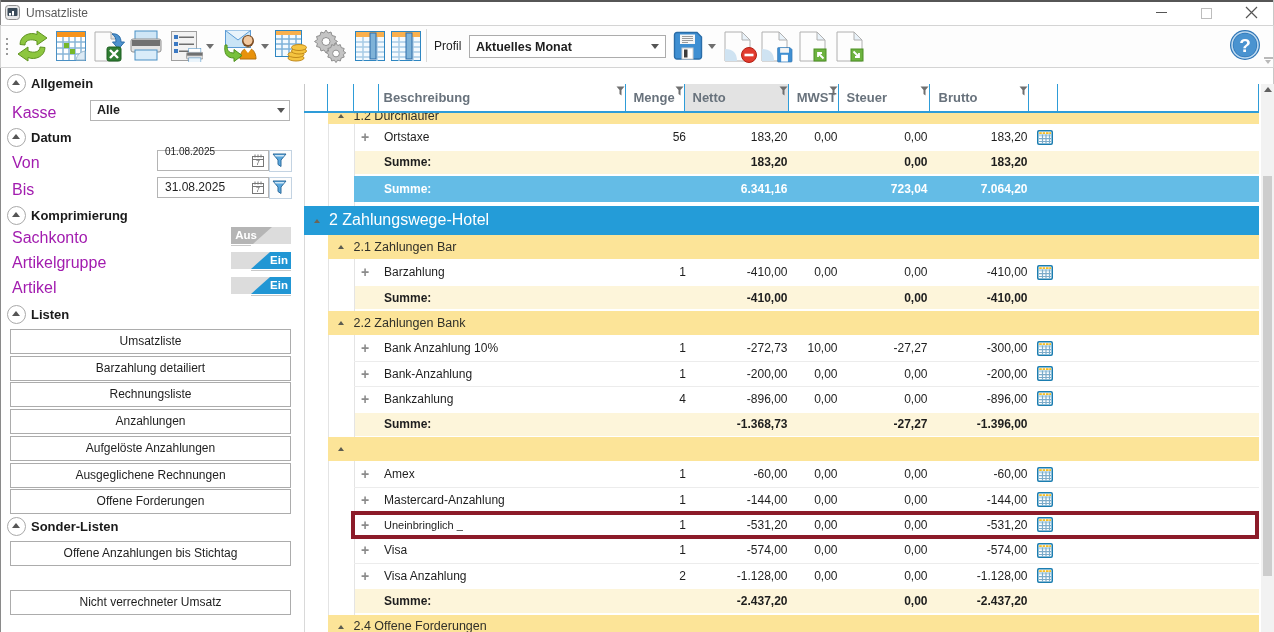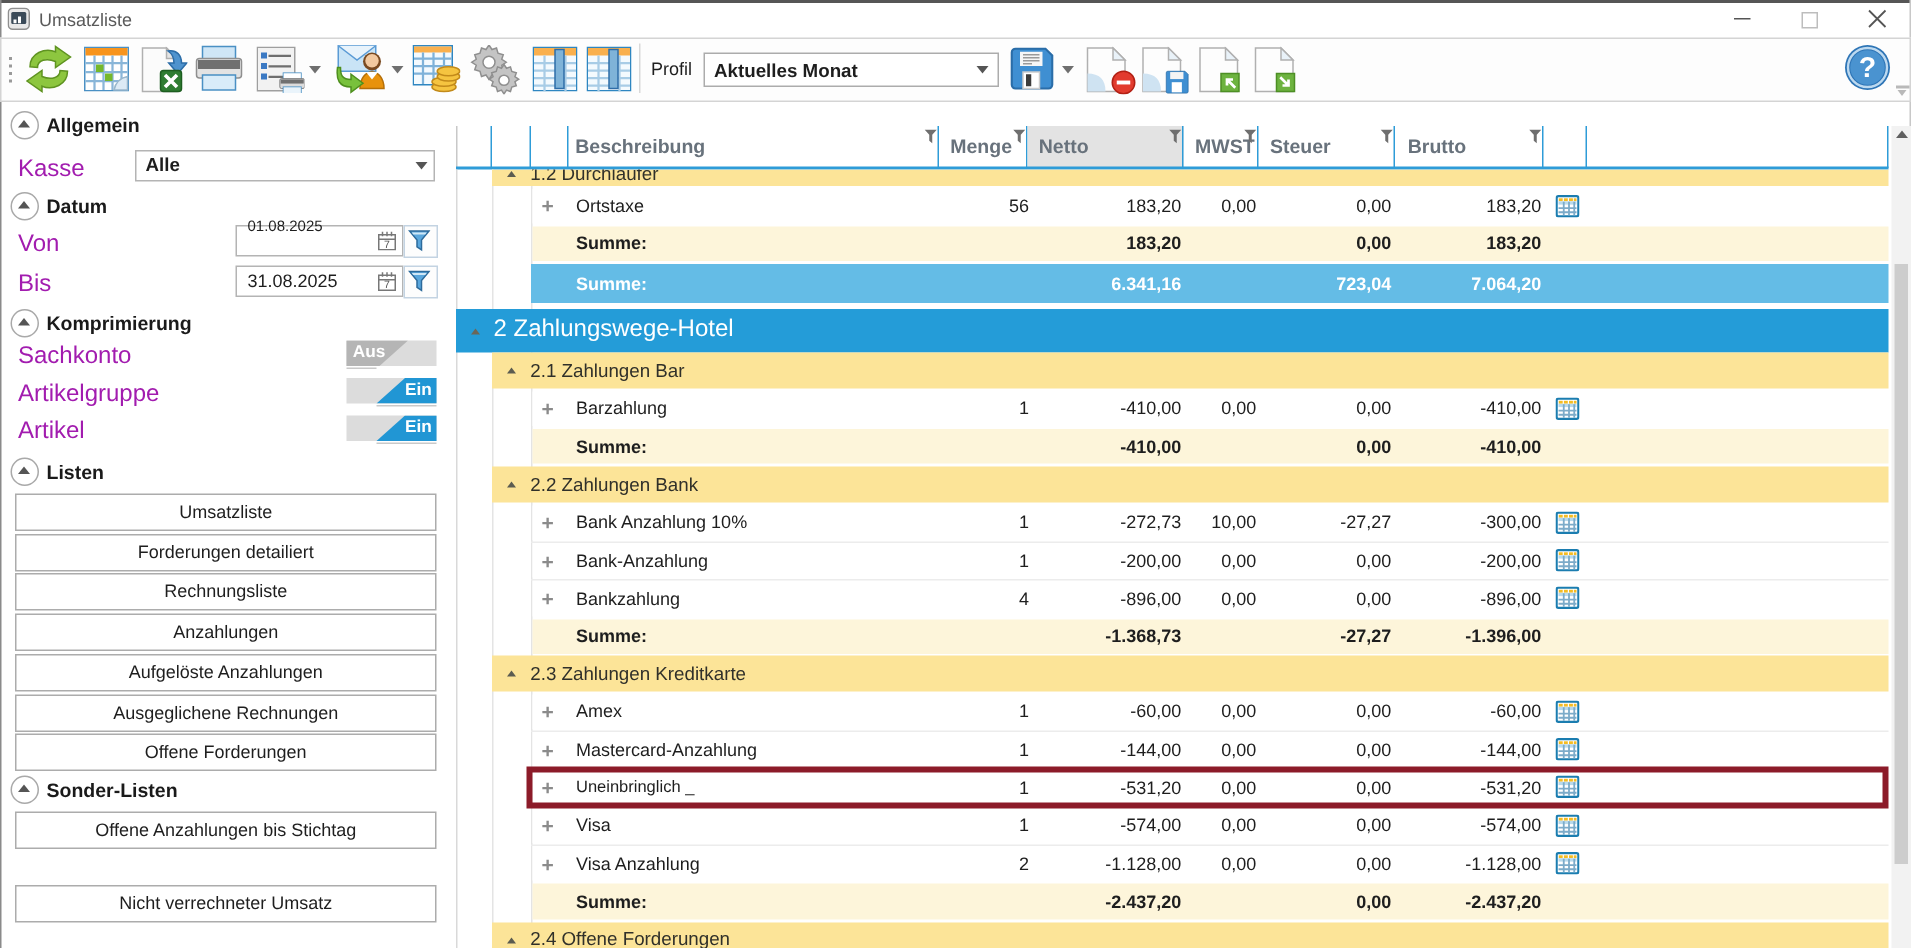--- a/index.html
+++ b/index.html
@@ -241,21 +241,21 @@
 <div class="abs" style="left:251px;top:270px;width:40px;height:1px;background:#c9c9c9;"></div>
 <div class="lbl" style="left:12px;top:279px;">Artikel</div>
 <div class="abs" style="left:231px;top:277px;width:60px;height:17px;background:#dcdcdc;overflow:hidden;">
     <div class="abs" style="left:20px;top:0;width:45px;height:17px;background:#2196d4;transform:skewX(-48.2deg);transform-origin:0 100%;"></div>
     <div class="abs" style="left:38px;top:1px;width:20px;height:15px;color:#fff;font-weight:bold;font-size:11.5px;text-align:center;line-height:15px;">Ein</div>
   </div>
 <div class="abs" style="left:251px;top:295px;width:40px;height:1px;background:#c9c9c9;"></div>
 <div class="circ" style="left:7px;top:305px;"></div>
 <div class="sechdr" style="left:31px;top:307px;">Listen</div>
 <div class="btn" style="top:329.0px;">Umsatzliste</div>
-<div class="btn" style="top:355.7px;">Forderungen detailiert</div>
+<div class="btn" style="top:355.7px;">Barzahlung detailiert</div>
 <div class="btn" style="top:382.4px;">Rechnungsliste</div>
 <div class="btn" style="top:409.1px;">Anzahlungen</div>
 <div class="btn" style="top:435.8px;">Aufgelöste Anzahlungen</div>
 <div class="btn" style="top:462.5px;">Ausgeglichene Rechnungen</div>
 <div class="btn" style="top:489.2px;">Offene Forderungen</div>
 <div class="circ" style="left:7px;top:517px;"></div>
 <div class="sechdr" style="left:31px;top:519px;">Sonder-Listen</div>
 <div class="btn" style="top:540.5px;">Offene Anzahlungen bis Stichtag</div>
 <div class="btn" style="top:590px;">Nicht verrechneter Umsatz</div>
 <div class="abs" style="left:304px;top:84px;width:955px;height:28px;background:#fff;border-left:1px solid #c8c8c8;"></div>
@@ -452,21 +452,20 @@
     <div class="abs b" style="left:384px;top:0;height:100%;display:flex;align-items:center;font-size:12px;">Summe:</div>
     <div class="abs b " style="left:687.5px;top:0;height:100%;width:100px;display:flex;align-items:center;justify-content:flex-end;font-size:12px;">-1.368,73</div>
     <div class="abs b " style="left:827.5px;top:0;height:100%;width:100px;display:flex;align-items:center;justify-content:flex-end;font-size:12px;">-27,27</div>
     <div class="abs b " style="left:927.5px;top:0;height:100%;width:100px;display:flex;align-items:center;justify-content:flex-end;font-size:12px;">-1.396,00</div>
   </div>
 <div class="row" style="top:437.4px;height:23.7px;width:1274px;">
     <div class="abs goldband" style="left:328px;top:0;width:931.0px;height:100%;"></div>
     <div class="abs" style="left:338px;top:10.0px;">
       <span class="tria" style="border-left-width:3px;border-right-width:3px;border-bottom-width:4px;border-bottom-color:#5c5c50;"></span>
     </div>
-    <div class="abs" style="left:353.5px;top:0;height:100%;display:flex;align-items:center;font-size:12.5px;color:#30302a;">2.3 Zahlungen Kreditkarte</div>
   </div>
 <div class="row" style="top:462.7px;height:23.4px;width:1274px;">
     <div class="abs" style="left:355px;top:0;width:904.0px;height:100%;background:#fff;"></div>
     <div class="plus">+</div>
     <div class="abs" style="left:384px;top:0;height:100%;display:flex;align-items:center;font-size:12px;">Amex</div>
     <div class="abs " style="left:586.0px;top:0;height:100%;width:100px;display:flex;align-items:center;justify-content:flex-end;font-size:12px;">1</div>
     <div class="abs " style="left:687.5px;top:0;height:100%;width:100px;display:flex;align-items:center;justify-content:flex-end;font-size:12px;">-60,00</div>
     <div class="abs " style="left:737.5px;top:0;height:100%;width:100px;display:flex;align-items:center;justify-content:flex-end;font-size:12px;">0,00</div>
     <div class="abs " style="left:827.5px;top:0;height:100%;width:100px;display:flex;align-items:center;justify-content:flex-end;font-size:12px;">0,00</div>
     <div class="abs " style="left:927.5px;top:0;height:100%;width:100px;display:flex;align-items:center;justify-content:flex-end;font-size:12px;">-60,00</div>

